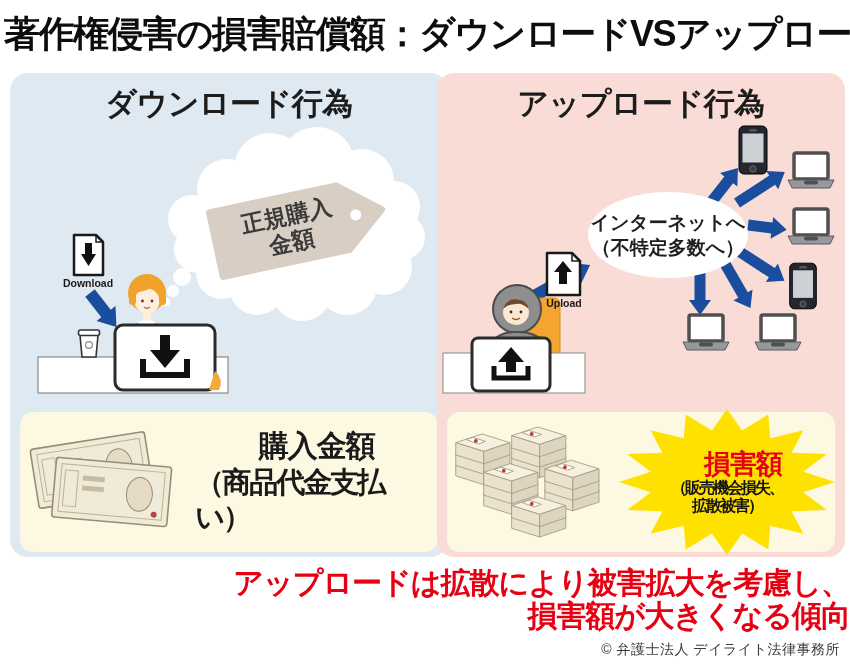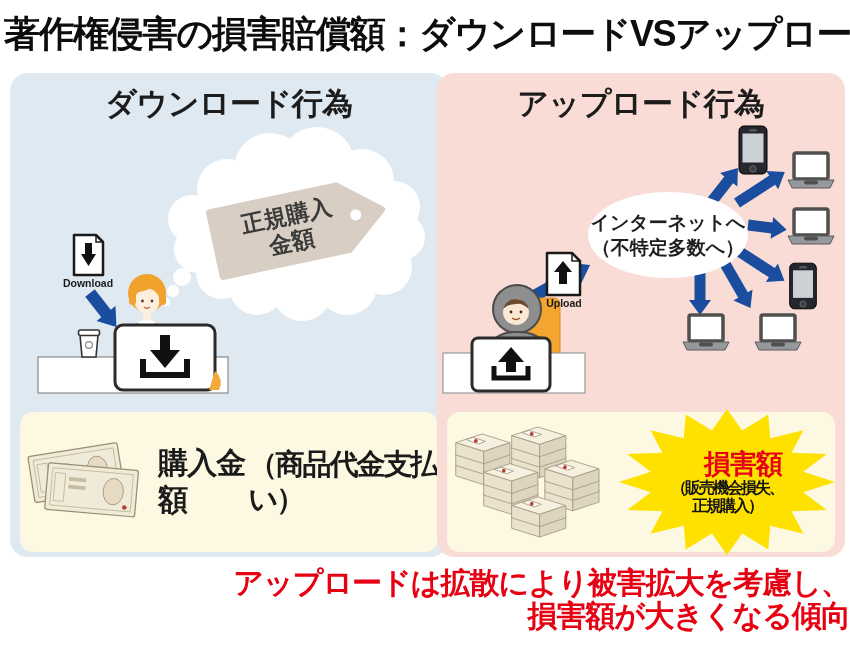--- a/index.html
+++ b/index.html
@@ -18,21 +18,21 @@
   .panel-heading{
     position:absolute;top:10px;left:0;width:100%;text-align:center;
     font-size:31px;font-weight:800;color:#1c1c1c;letter-spacing:-0.5px;
   }
   .scene{position:absolute;left:0;top:46px;}
   .result-box{
     position:absolute;left:10px;right:10px;bottom:5px;height:140px;
     background:#fcf8e1;border-radius:13px;
     display:flex;align-items:center;justify-content:center;gap:6px;
   }
-  .result-text{display:flex;flex-direction:row;align-items:center;line-height:1.22;}
+  .result-text{display:flex;flex-direction:column;align-items:center;line-height:1.22;}
   .result-line1{font-size:30px;font-weight:800;color:#1a1a1a;letter-spacing:-1px;}
   .result-line2{font-size:29px;font-weight:800;color:#1a1a1a;letter-spacing:-2px;}
   .starburst{
     width:216px;height:146px;background:#ffe100;flex:0 0 auto;
     display:flex;flex-direction:column;align-items:center;justify-content:center;
     clip-path:polygon(50% 0%,57% 14.7%,69.1% 3.8%,70% 20.1%,85.4% 14.6%,79.9% 30%,96.2% 30.9%,85.3% 43%,100% 50%,85.3% 57%,96.2% 69.1%,79.9% 70%,85.4% 85.4%,70% 79.9%,69.1% 96.2%,57% 85.3%,50% 100%,43% 85.3%,30.9% 96.2%,30% 79.9%,14.6% 85.4%,20.1% 70%,3.8% 69.1%,14.7% 57%,0% 50%,14.7% 43%,3.8% 30.9%,20.1% 30%,14.6% 14.6%,30% 20.1%,30.9% 3.8%,43% 14.7%);
     line-height:1.12;text-align:center;
   }
   .damage-headline{font-size:27px;font-weight:700;color:#e60012;letter-spacing:-1px;margin-left:32px;}
   .damage-line{font-size:16px;font-weight:900;color:#141414;letter-spacing:-2px;}
@@ -353,24 +353,25 @@
                 <polygon points="32,20 62,10 62,24 32,34" fill="#ddd5bf"></polygon>
                 <polygon points="12,6.5 20,4 34,8.5 26,11.5" fill="#ffffff"></polygon>
                 <circle cx="23" cy="8" r="2.2" fill="#c0392b" stroke="none"></circle>
               </g>
           </g>
         </g>
       </svg>
       <div class="starburst">
         <div class="damage-headline">損害額</div>
         <div class="damage-line">（販売機会損失、</div>
-        <div class="damage-line">正規購入）</div>
+        <div class="damage-line">拡散被害）</div>
       </div>
     </div>
   </section>
 
   <div class="footer-note">
     <div>アップロードは拡散により被害拡大を考慮し、</div>
     <div>損害額が大きくなる傾向</div>
   </div>
 
+  <div class="copyright">© 弁護士法人 デイライト法律事務所</div>
 
 </div>
 
 </body></html>

